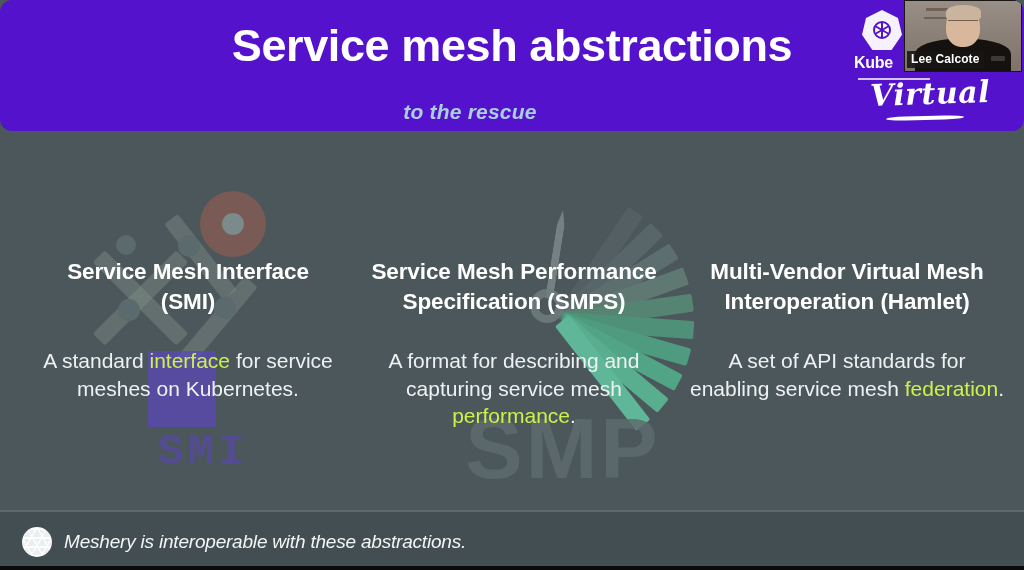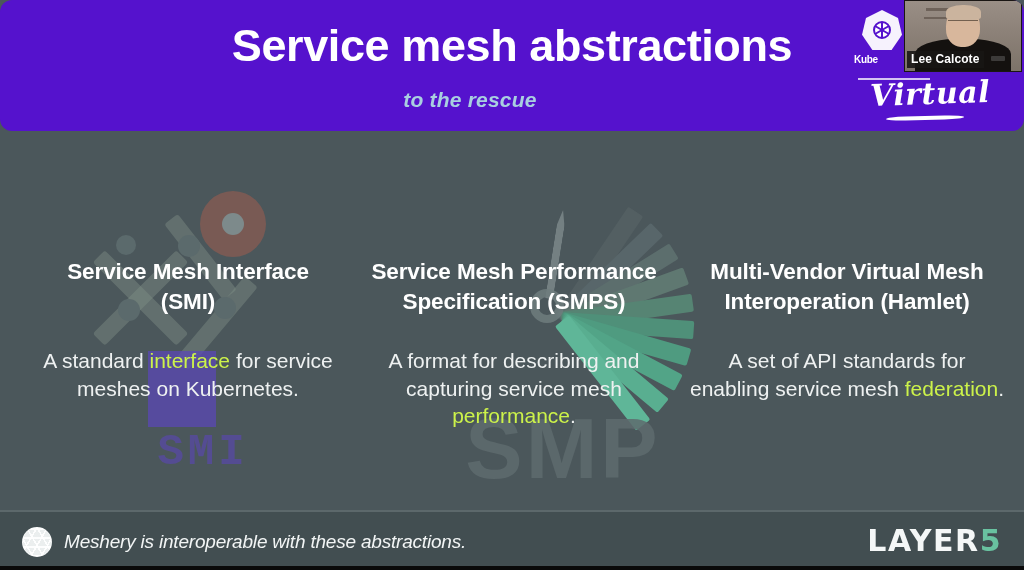--- a/index.html
+++ b/index.html
@@ -32,21 +32,21 @@
     width: 1024px;
     text-align: center;
     color: #ffffff;
     font-size: 45px;
     font-weight: 700;
     letter-spacing: -0.4px;
     line-height: 1.05;
   }
   #header-subtitle {
     position: absolute;
-    left: 0; top: 88px;
+    left: 0; top: 100px;
     width: 940px;
     text-align: center;
     color: #a9cfe0;
     font-size: 21px;
     font-style: italic;
     font-weight: 600;
     letter-spacing: 0.2px;
   }
 
   
@@ -90,21 +90,21 @@
   .kube-helm-x {
     position: absolute;
     left: 50%; top: 50%;
     width: 2px; height: 16px;
     background: #5512cd;
     transform: translate(-50%,-50%) rotate(-60deg);
   }
   .kube-word {
     position: absolute;
     left: 0px; top: 46px;
-    font-size: 10px;
+    font-size: 16px;
     font-weight: 700;
     color: #ffffff;
     white-space: nowrap;
     letter-spacing: -0.3px;
   }
   .kube-rule {
     position: absolute;
     left: 4px; top: 70px;
     width: 72px; height: 2px;
     background: rgba(255,255,255,0.75);
@@ -504,19 +504,16 @@
       <div class="col-body">
         <span>A set of API standards for enabling service mesh </span><span class="hl">federation</span><span>.</span>
       </div>
     </div>
   </div>
 
   <div id="divider"></div>
   <div id="footer">
     <div id="meshery-logo"></div>
     <div id="footer-text">Meshery is interoperable with these abstractions.</div>
-    <div id="layer5-logo">
-      <span class="l5-word">LAYER</span><span class="l5-five">5</span>
-    </div>
   </div>
 
   <div id="letterbox-bottom"></div>
 </div>
 
 </body></html>

